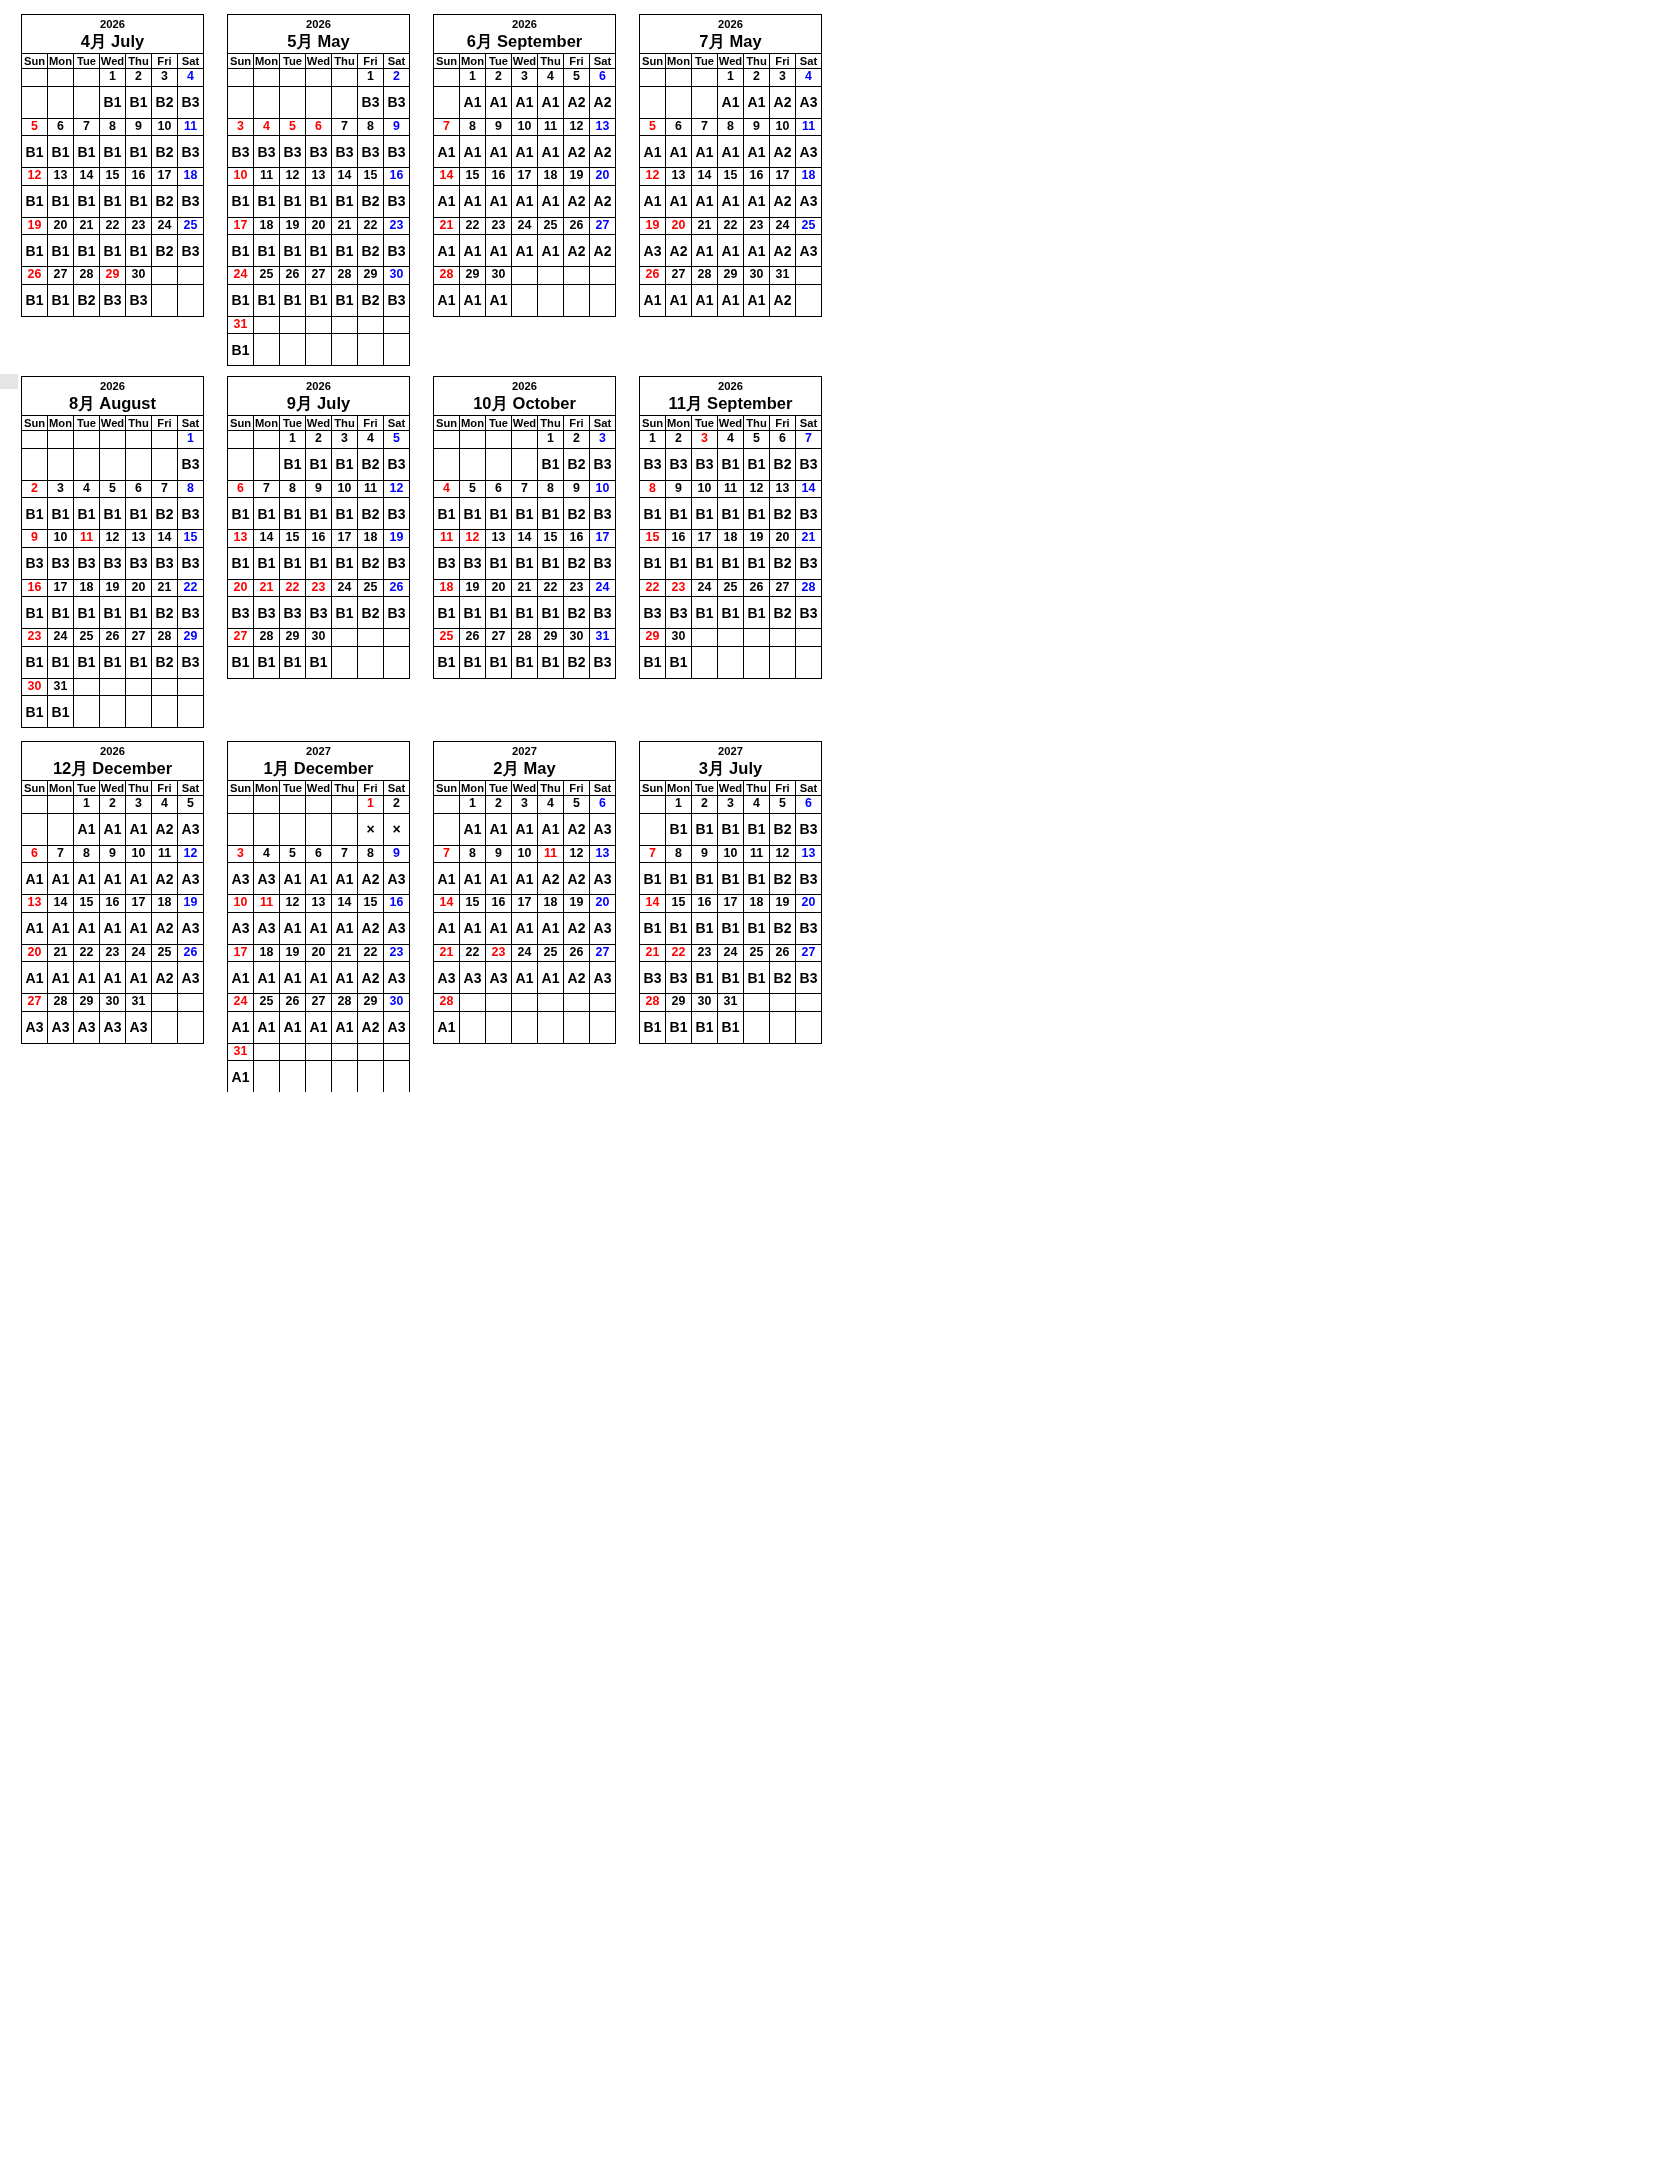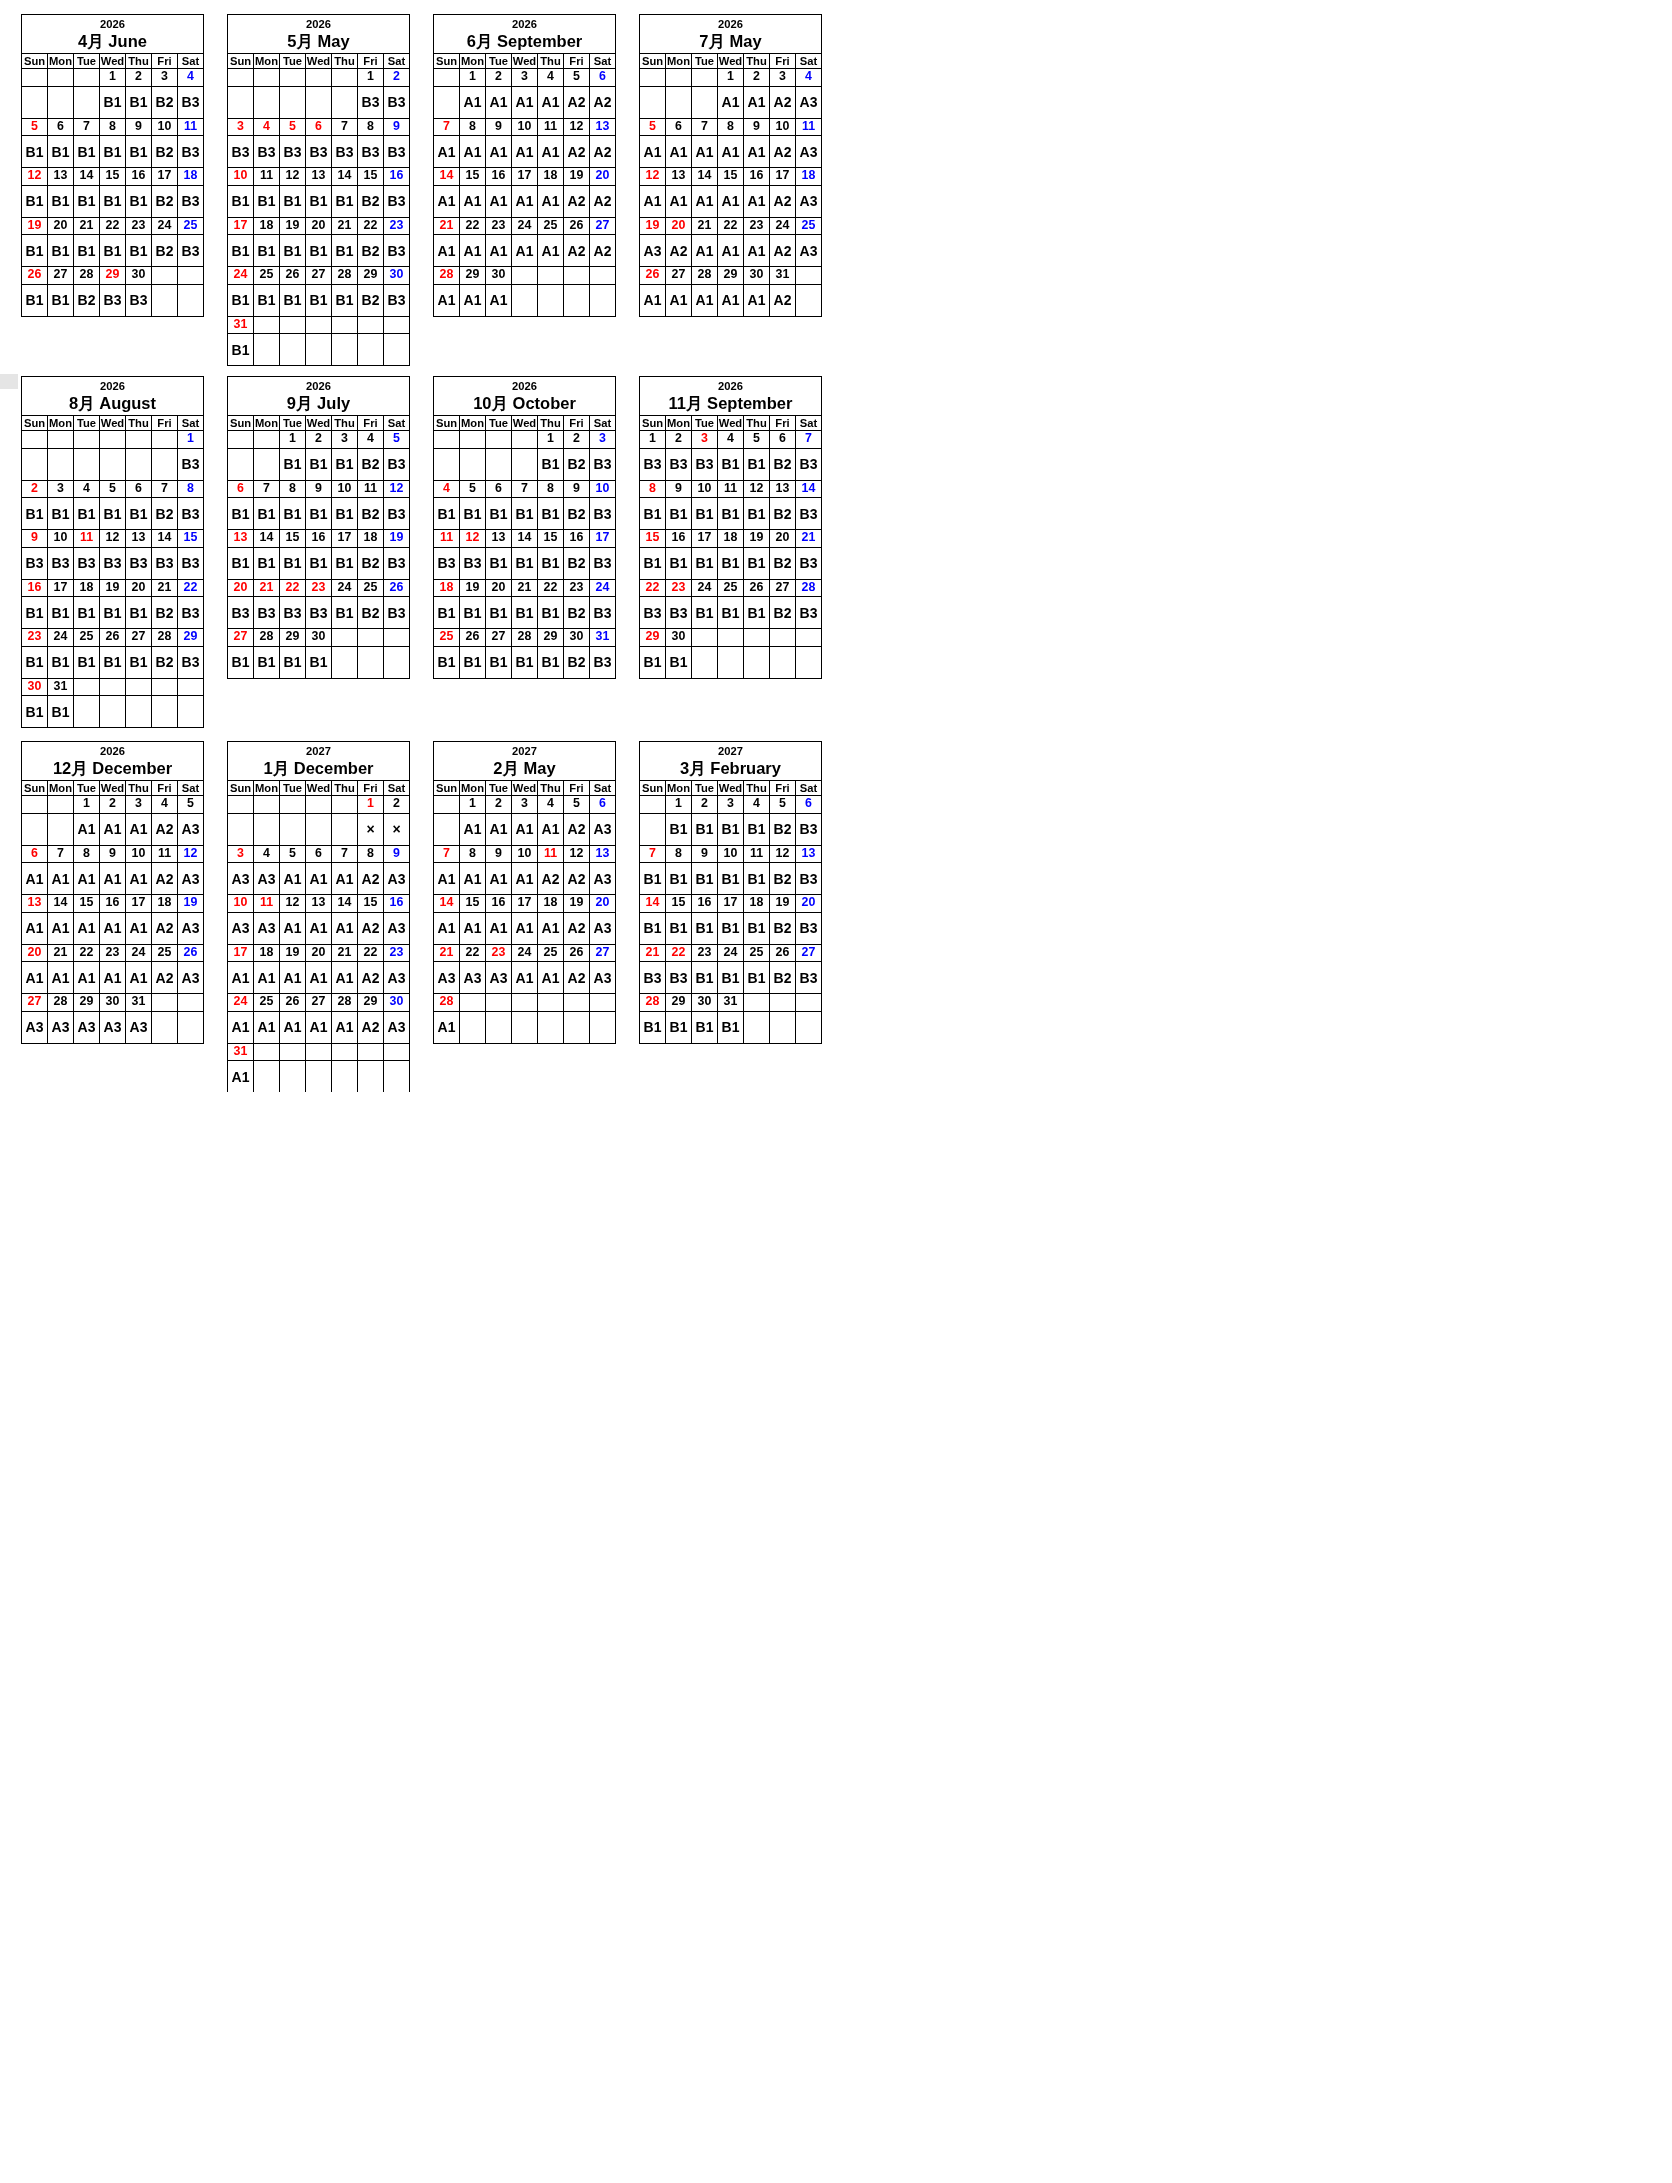--- a/index.html
+++ b/index.html
@@ -23,21 +23,21 @@
 </style>
 </head>
 <body>
 
 <div id="calendar-root">
     <table class="month" style="left: 21px; top: 14px;">
       <tbody>
         <tr class="title-row">
           <td colspan="7" class="title-cell">
             <div class="year-line">2026</div>
-            <div class="label-line">4月 June</div>
+            <div class="label-line">4月 July</div>
           </td>
         </tr>
         <tr class="wd">
           <td class="sun">Sun</td>
           <td class="">Mon</td>
           <td class="">Tue</td>
           <td class="">Wed</td>
           <td class="">Thu</td>
           <td class="">Fri</td>
           <td class="sat">Sat</td>
@@ -1276,21 +1276,21 @@
           <td class="absent"></td>
           <td class="absent"></td>
         </tr>
       </tbody>
     </table>
     <table class="month" style="left: 639px; top: 741px;">
       <tbody>
         <tr class="title-row">
           <td colspan="7" class="title-cell">
             <div class="year-line">2027</div>
-            <div class="label-line">3月 February</div>
+            <div class="label-line">3月 July</div>
           </td>
         </tr>
         <tr class="wd">
           <td class="sun">Sun</td>
           <td class="">Mon</td>
           <td class="">Tue</td>
           <td class="">Wed</td>
           <td class="">Thu</td>
           <td class="">Fri</td>
           <td class="sat">Sat</td>

